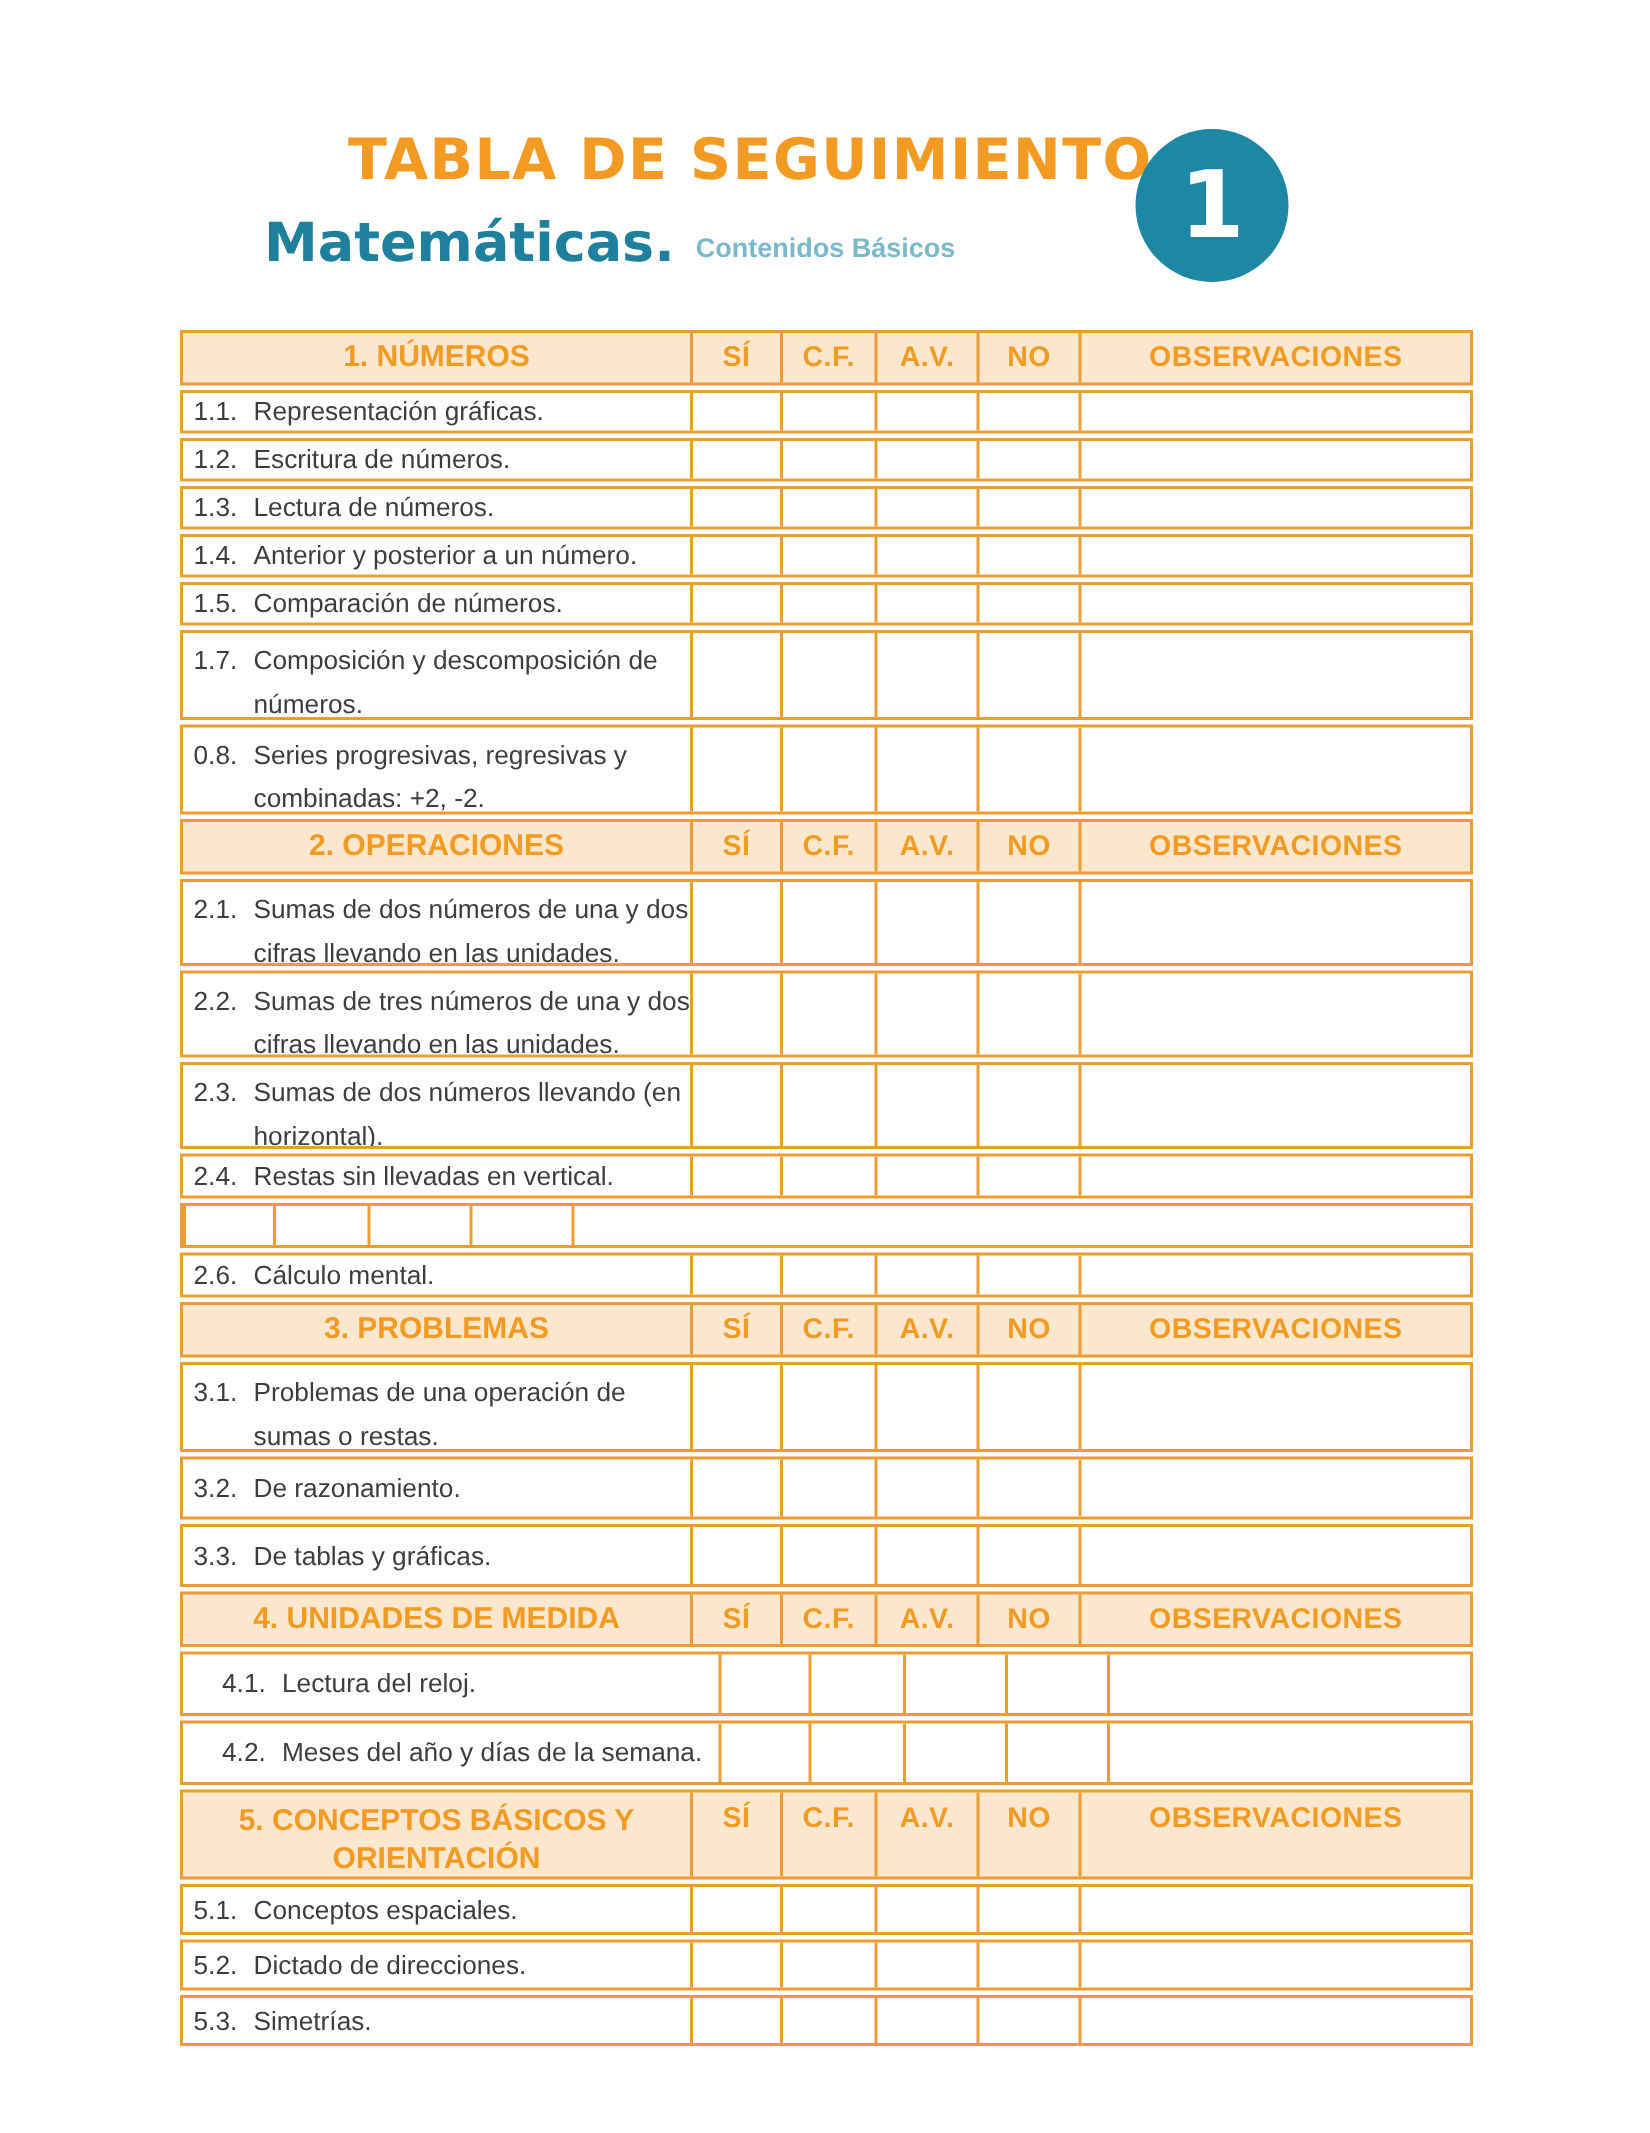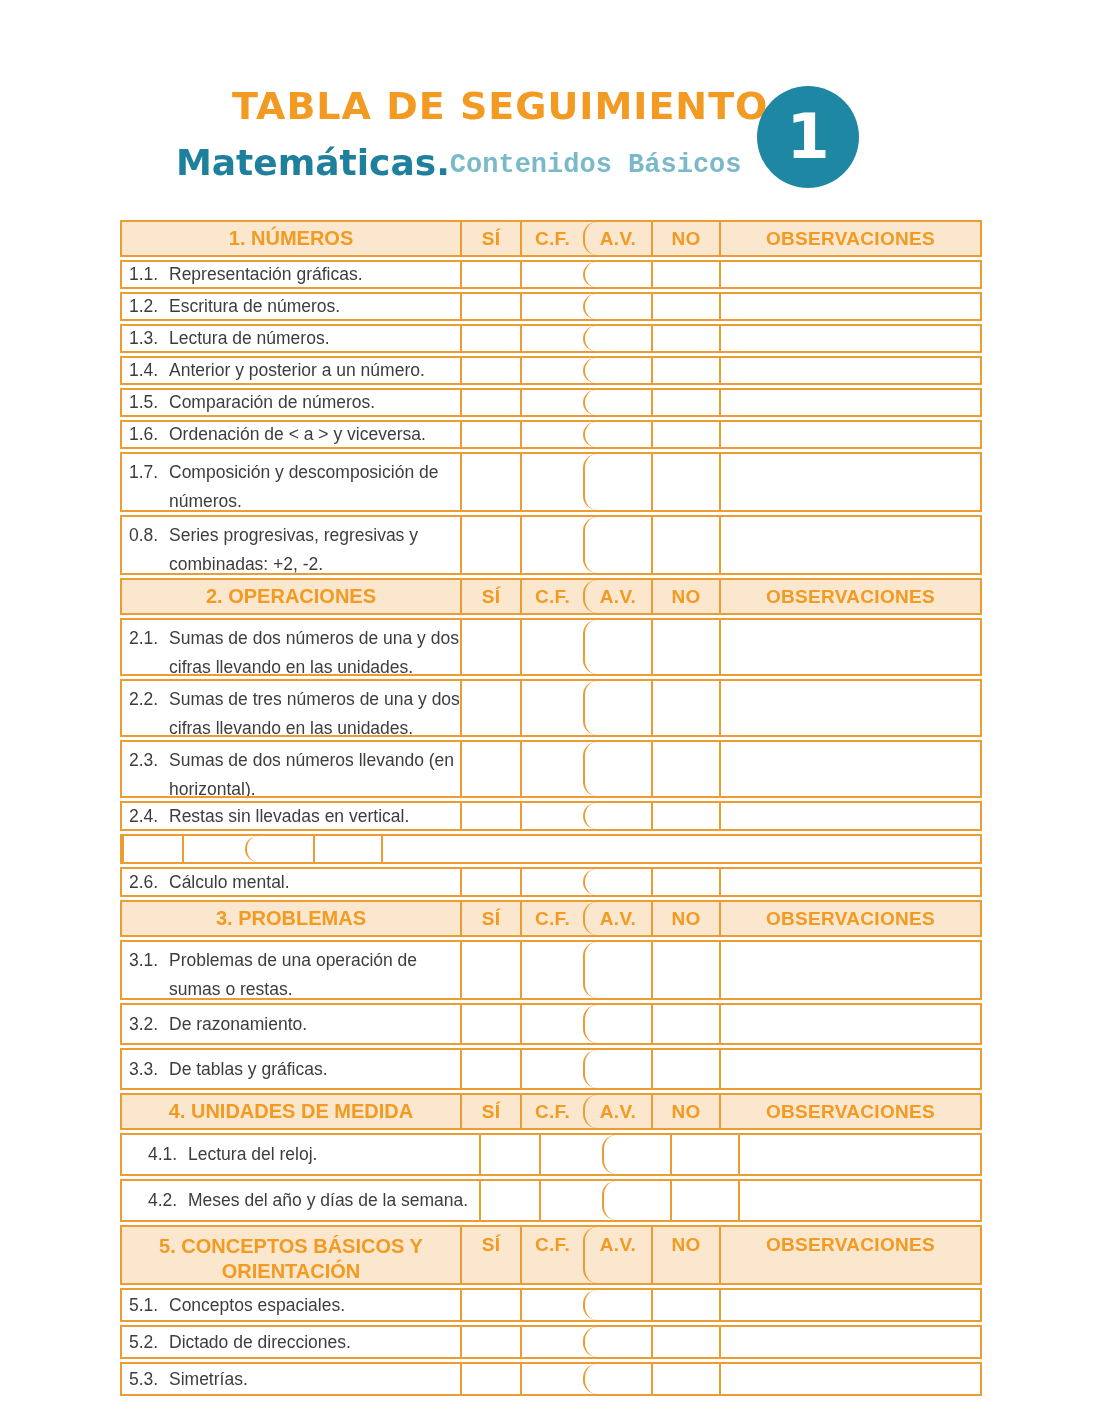--- a/index.html
+++ b/index.html
@@ -22,23 +22,23 @@
     font-family:"DejaVu Sans", sans-serif;
     font-weight:bold;font-size:38px;letter-spacing:1px;
     color:var(--orange);white-space:nowrap;
   }
   .subject-line{position:absolute;left:176px;top:142px;white-space:nowrap;}
   .subject{
     font-family:"DejaVu Sans", sans-serif;
     font-weight:bold;font-size:36px;color:var(--teal-dark);
   }
   .subtitle{
-    font-family:Liberation Mono, monospace;
-    font-weight:bold;font-size:27px;color:var(--teal-light);
-    vertical-align:3px;
+    font-family:Liberation Sans, sans-serif;
+    font-weight:bold;font-size:18px;color:var(--teal-light);
+    margin-left:14px;vertical-align:3px;
   }
   .badge{
     position:absolute;left:757px;top:86px;width:102px;height:102px;
     border-radius:50%;background:var(--teal-badge);
     display:flex;align-items:center;justify-content:center;
   }
   .badge span{
     font-family:"DejaVu Sans", sans-serif;
     font-weight:bold;font-size:62px;color:#fff;line-height:1;
   }
@@ -51,21 +51,21 @@
   }
   .header-box{background:var(--peach);height:37px;}
   .sec5 .header-box{height:60px;}
   .cell{
     box-sizing:border-box;display:flex;align-items:center;
     border-left:2px solid var(--border);overflow:hidden;
   }
   .cell.item{border-left:none;flex:0 0 338px;}
   .cell.si{flex:0 0 60px;}
   .cell.cf{flex:0 0 63px;}
-  .cell.av{flex:0 0 68px;border-radius:14px;}
+  .cell.av{flex:0 0 68px;}
   .cell.no{flex:0 0 68px;}
   .cell.obs{flex:1 1 auto;}
 
   
   .header-box .cell{justify-content:center;text-align:center;}
   .sec-title{
     font-weight:bold;font-size:20px;color:var(--orange);line-height:1.25;
   }
   .col-label{
     font-weight:bold;font-size:19px;color:var(--orange);letter-spacing:0.3px;
@@ -178,31 +178,20 @@
           <div class="cell item">
             <div class="num">1.5.</div>
             <div class="txt">Comparación de números.</div>
           </div>
           <div class="cell si"></div>
           <div class="cell cf"></div>
           <div class="cell av"></div>
           <div class="cell no"></div>
           <div class="cell obs"></div>
         </div>
-        <div class="box row l1">
-          <div class="cell item">
-            <div class="num">1.6.</div>
-            <div class="txt">Ordenación de &lt; a &gt; y viceversa.</div>
-          </div>
-          <div class="cell si"></div>
-          <div class="cell cf"></div>
-          <div class="cell av"></div>
-          <div class="cell no"></div>
-          <div class="cell obs"></div>
-        </div>
         <div class="box row l2">
           <div class="cell item">
             <div class="num">1.7.</div>
             <div class="txt">Composición y descomposición de<br>números.</div>
           </div>
           <div class="cell si"></div>
           <div class="cell cf"></div>
           <div class="cell av"></div>
           <div class="cell no"></div>
           <div class="cell obs"></div>

